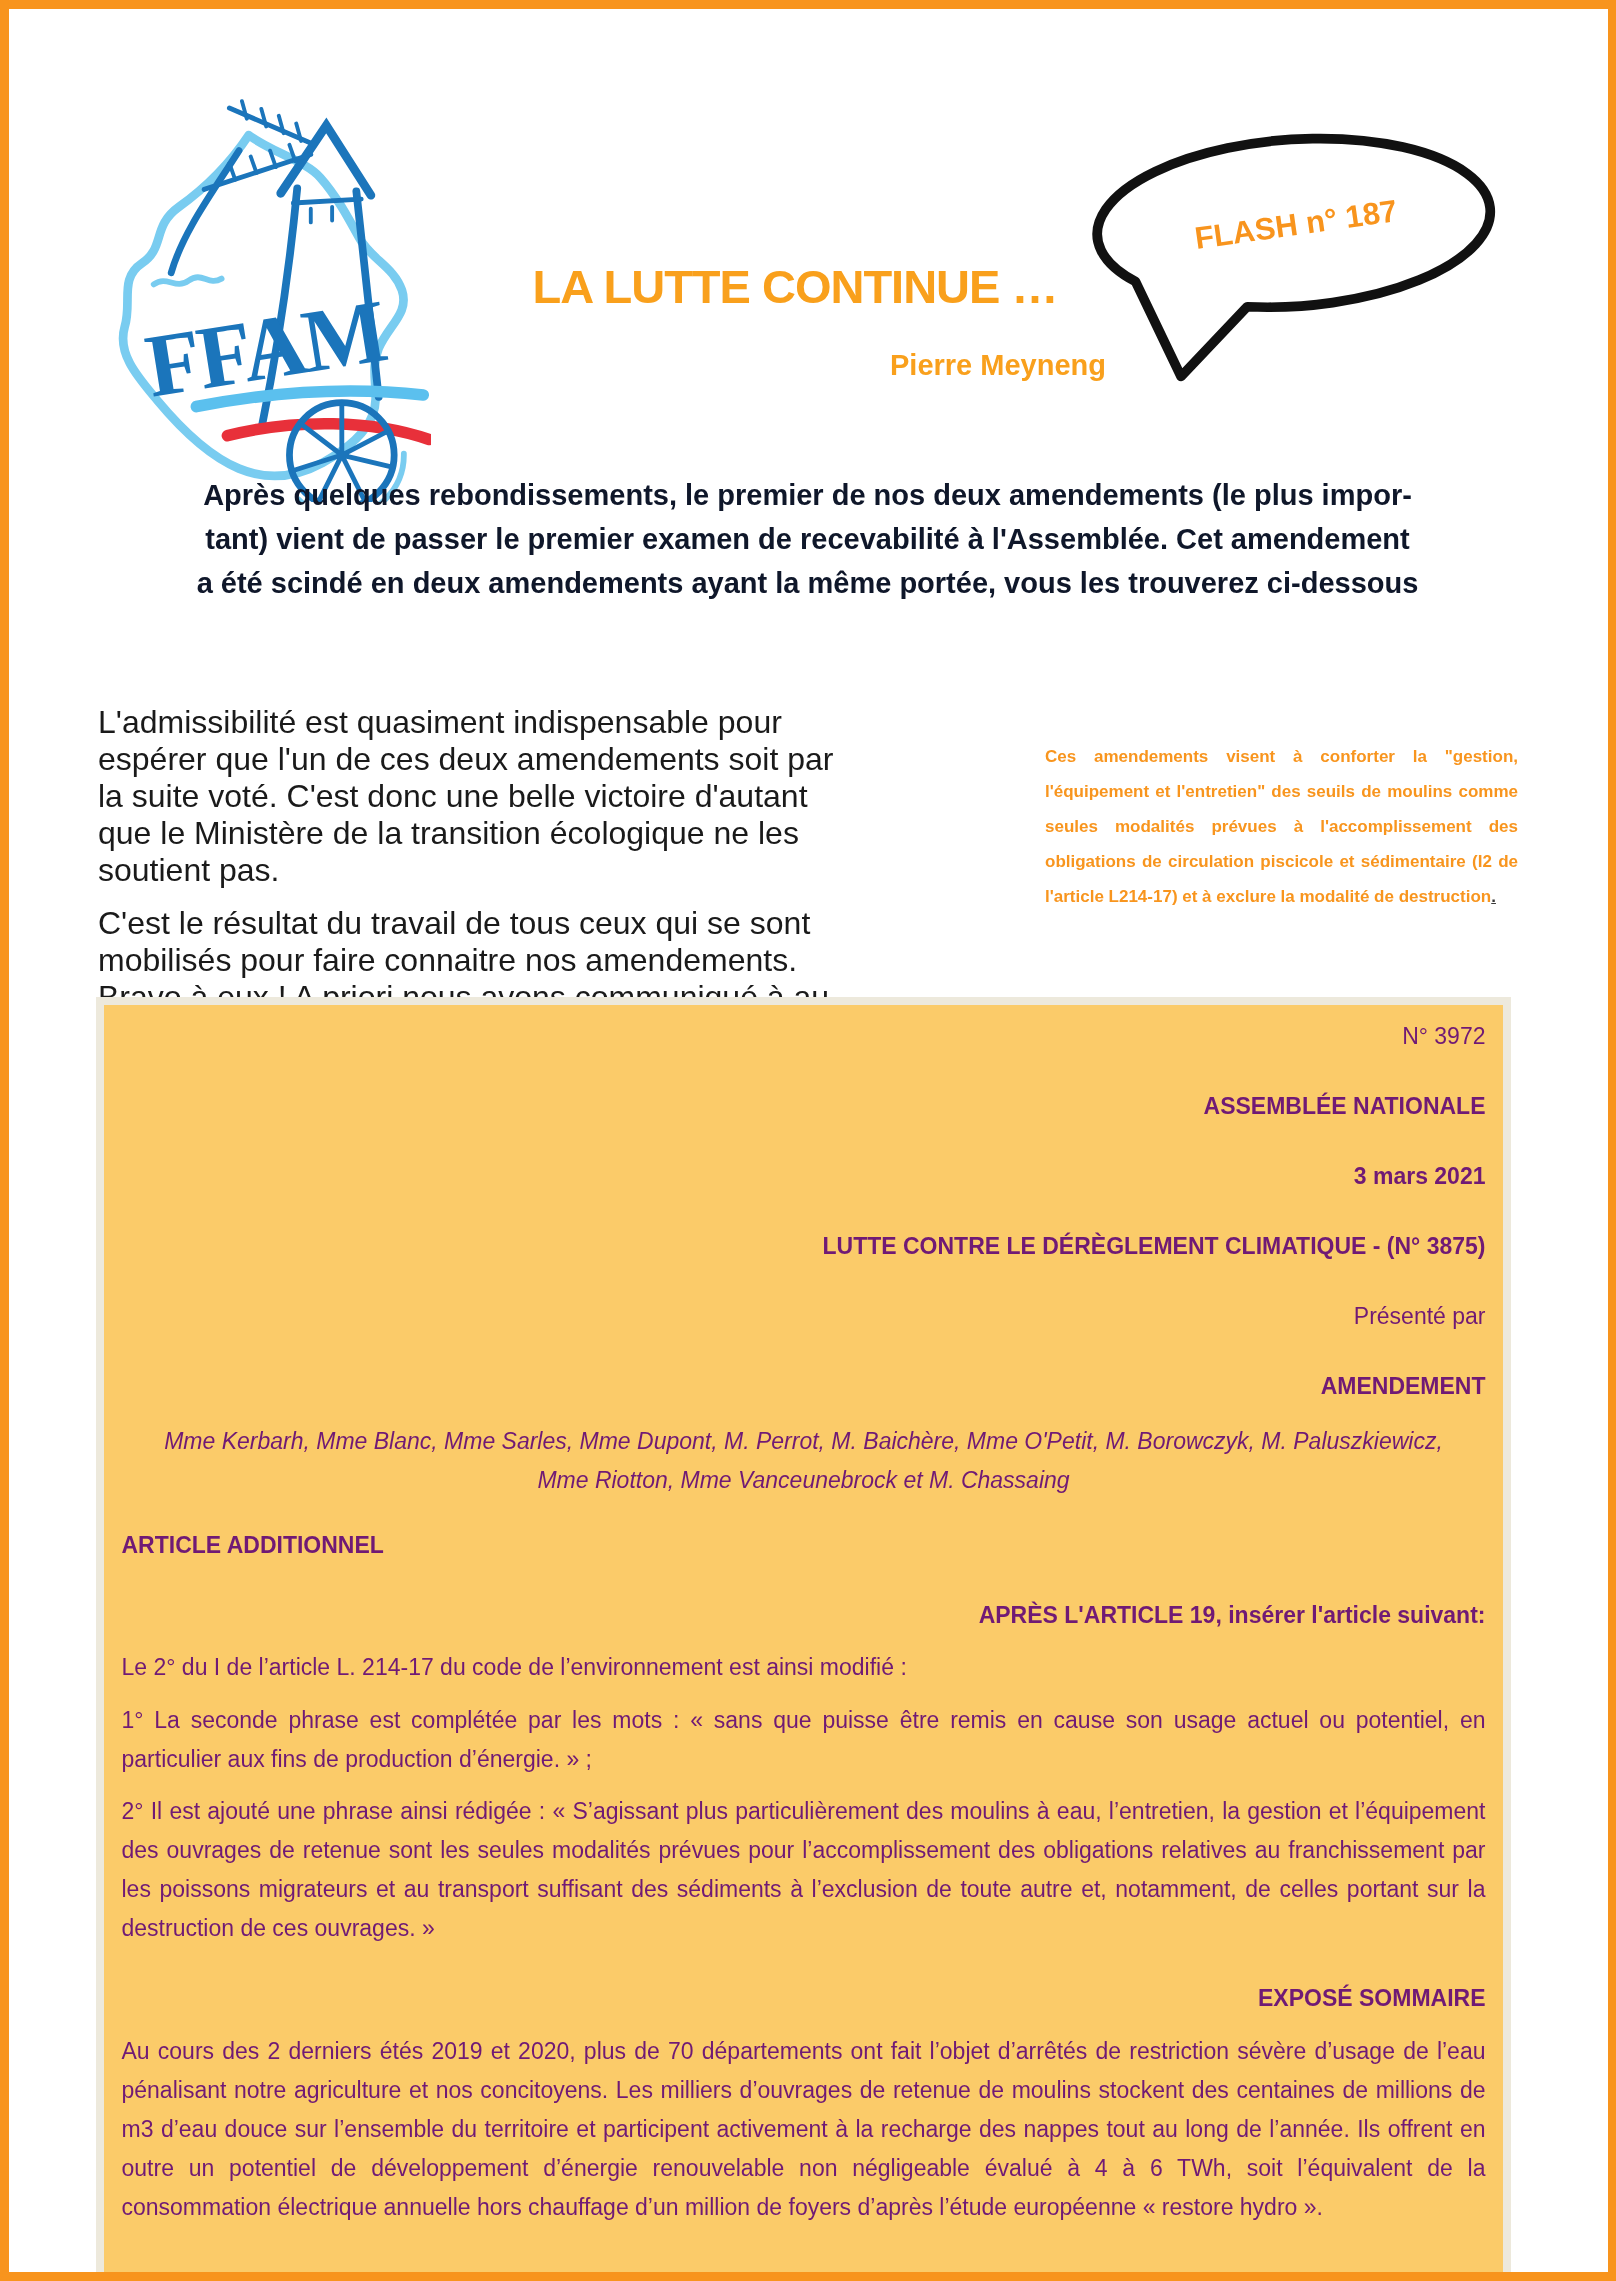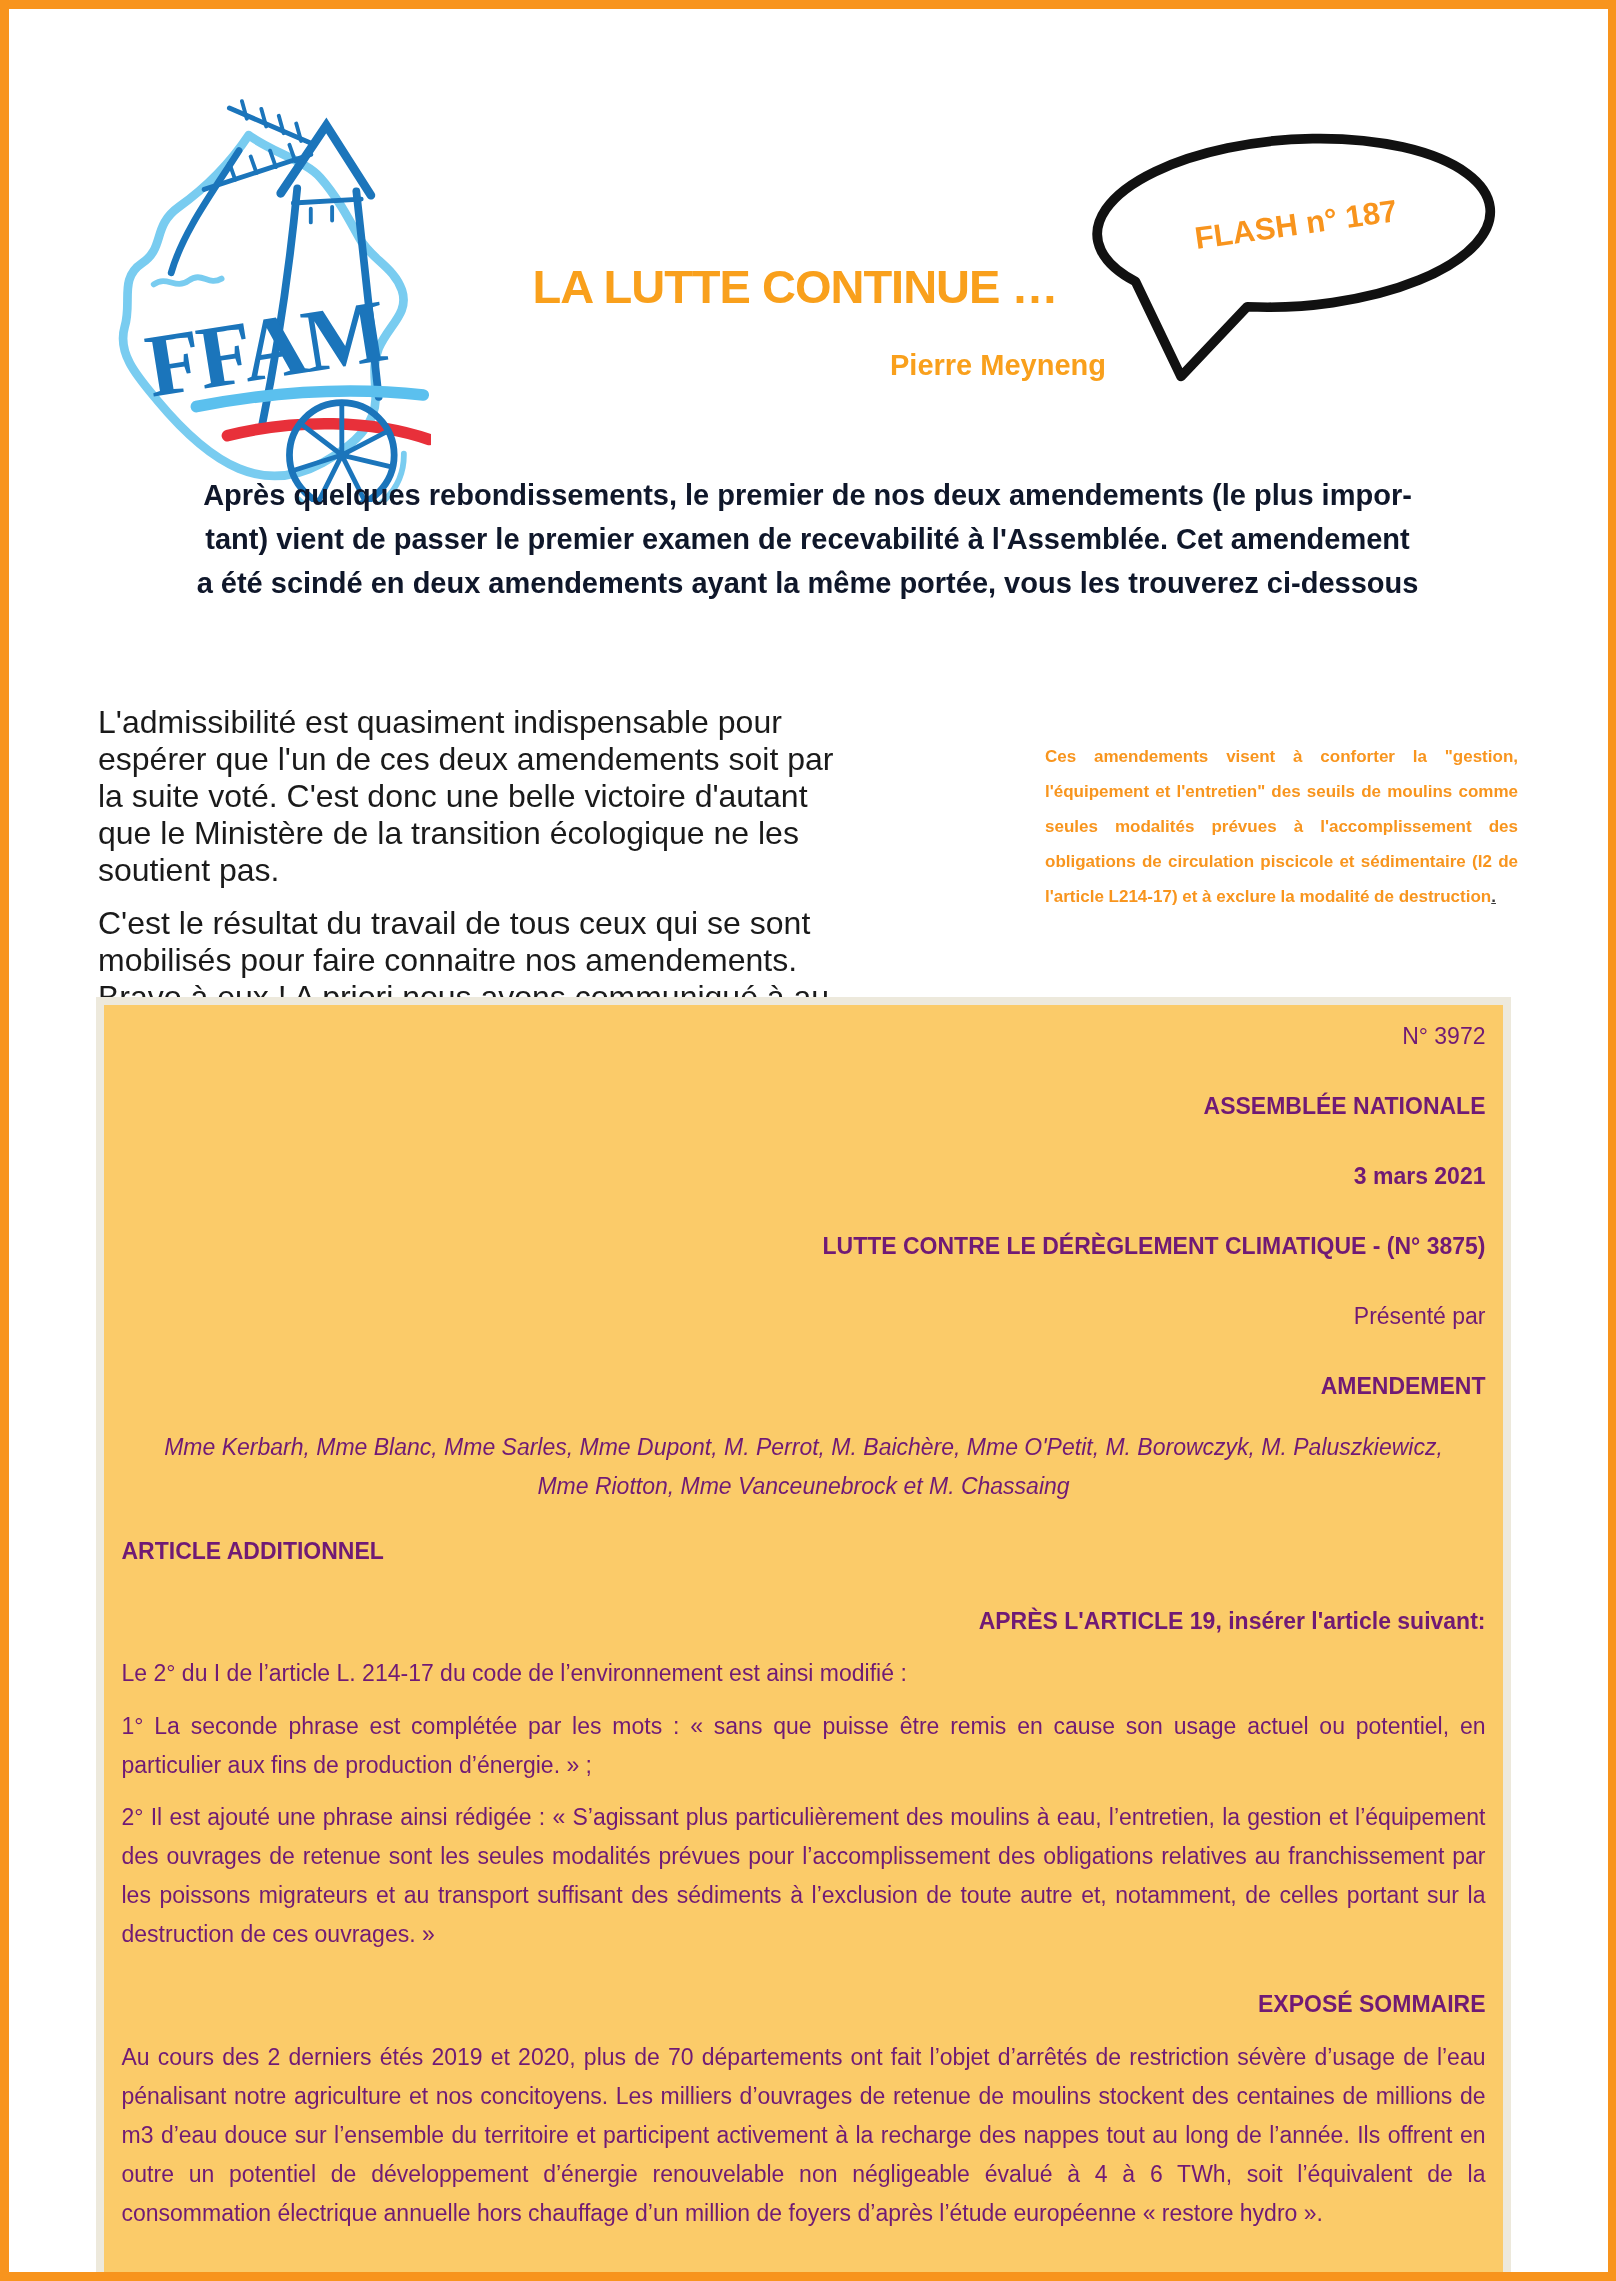--- a/index.html
+++ b/index.html
@@ -64,21 +64,21 @@
     border:8.7px solid #EDE9DC;
     padding:11.6px 17.5px 0 17.5px;
     font-size:23px;line-height:39px;
     color:#701a75;
     overflow:hidden;
   }
   .amend-box .num{text-align:right;margin:0;}
   .amend-box .c{text-align:right;margin:31px 0 0 0;}
   .amend-box .b{font-weight:bold;}
   .amend-box .authors{
-    text-align:center;font-style:italic;margin:22px 39px 0 39px;
+    text-align:center;font-style:italic;margin:16px 39px 0 39px;
   }
   .amend-box .left-head{text-align:left;font-weight:bold;margin:26px 0 0 0;}
   .amend-box .body{text-align:justify;margin:13.6px 0 0 0;}
   
   .logo{left:73px;top:85px;}
   .bubble{left:1075px;top:112px;}
 </style>
 </head>
 <body>
 

